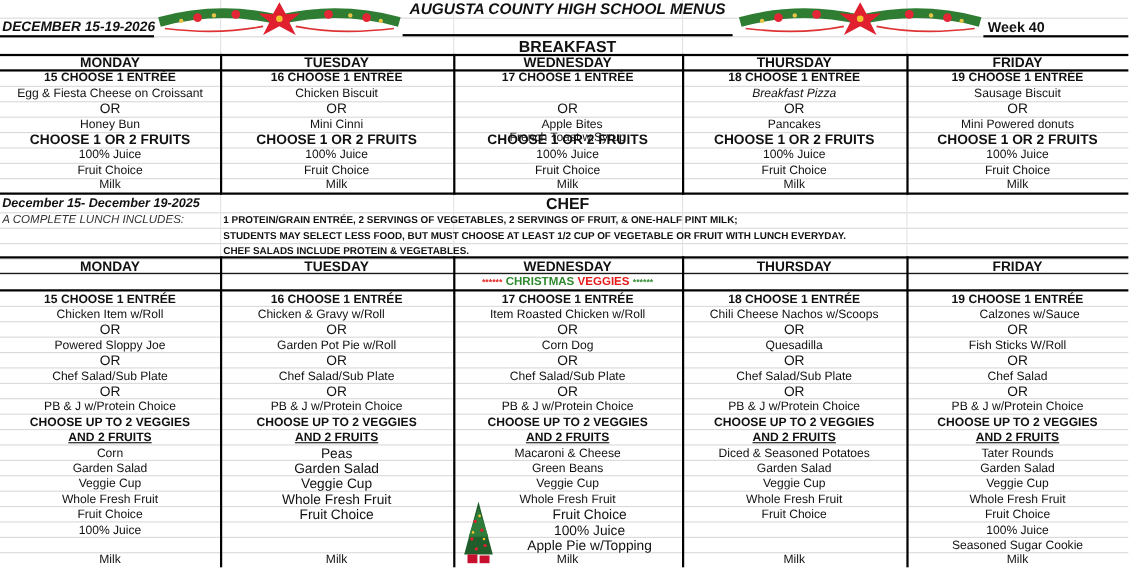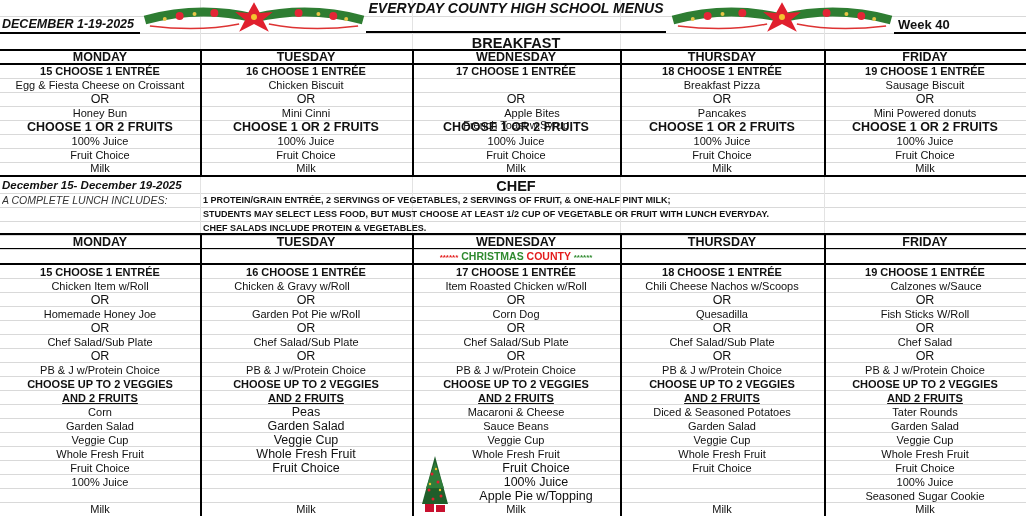--- a/index.html
+++ b/index.html
@@ -86,22 +86,22 @@
         </g>
    <g fill="#e8c547">
           <circle cx="55" cy="14" r="2"></circle>
           <circle cx="180" cy="14" r="2"></circle>
           <circle cx="25" cy="19" r="2"></circle>
           <circle cx="208" cy="19" r="2"></circle>
         </g>
    <polygon points="115,2 121,13 134,12 124,20 130,32 115,24 100,32 106,20 96,12 109,13" fill="#e0202e"></polygon>
    <circle cx="115" cy="17" r="3" fill="#f4c430"></circle>
       </svg></div>
-    <div class="cell title" style="left: 2px; width: 140px; top: 16px; height: 17px; line-height: 17px; text-align: left; font-size: 12.5px;">DECEMBER 1-19-2025</div>
-    <div class="cell title" style="left: 366px; width: 300px; top: 0px; height: 16px; line-height: 16px;">EVERYDAY COUNTY HIGH SCHOOL MENUS</div>
+    <div class="cell title" style="left: 2px; width: 140px; top: 16px; height: 17px; line-height: 17px; text-align: left; font-size: 12.5px;">DECEMBER 15-19-2026</div>
+    <div class="cell title" style="left: 366px; width: 300px; top: 0px; height: 16px; line-height: 16px;">AUGUSTA COUNTY HIGH SCHOOL MENUS</div>
     <div class="cell b" style="left: 898px; width: 126px; top: 16px; height: 17px; line-height: 17px; text-align: left; font-size: 13px;">Week 40</div>
     <div class="thick" style="left: 0px; top: 32px; width: 140px; height: 2px;"></div>
     <div class="thick" style="left: 366px; top: 31px; width: 300px; height: 2px;"></div>
     <div class="thick" style="left: 894px; top: 32px; width: 132px; height: 2px;"></div>
     <div class="cell b" style="left: 412px; width: 208px; top: 35px; height: 16px; line-height: 16px; font-size: 14.5px;">BREAKFAST</div>
     <div class="thick" style="left: 0px; top: 49px; width: 1026px; height: 2px;"></div>
     <div class="thick" style="left: 0px; top: 63px; width: 1026px; height: 2px;"></div>
     <div class="thick" style="left: 0px; top: 175px; width: 1026px; height: 2px;"></div>
     <div class="cell day" style="left: 0px; width: 200px; top: 50px; height: 14px; line-height: 14px;">MONDAY</div>
     <div class="cell b" style="left: 0px; width: 200px; top: 64px; height: 14px; line-height: 14px;">15   CHOOSE 1 ENTRÉE</div>
@@ -119,29 +119,29 @@
     <div class="cell " style="left: 200px; width: 212px; top: 106px; height: 14px; line-height: 14px;">Mini Cinni</div>
     <div class="cell b big" style="left: 200px; width: 212px; top: 120px; height: 14px; line-height: 14px;">CHOOSE 1 OR 2 FRUITS</div>
     <div class="cell " style="left: 200px; width: 212px; top: 134px; height: 14px; line-height: 14px;">100% Juice</div>
     <div class="cell " style="left: 200px; width: 212px; top: 148px; height: 14px; line-height: 14px;">Fruit Choice</div>
     <div class="cell " style="left: 200px; width: 212px; top: 162px; height: 13px; line-height: 13px;">Milk</div>
     <div class="thick" style="left: 200px; top: 49px; width: 2px; height: 128px;"></div>
     <div class="cell day" style="left: 412px; width: 208px; top: 50px; height: 14px; line-height: 14px;">WEDNESDAY</div>
     <div class="cell b" style="left: 412px; width: 208px; top: 64px; height: 14px; line-height: 14px;">17  CHOOSE 1 ENTRÉE</div>
     <div class="cell " style="left: 412px; width: 208px; top: 78px; height: 14px; line-height: 14px; margin-top: 40px;">French Toast w.Syrup</div>
     <div class="cell big" style="left: 412px; width: 208px; top: 92px; height: 14px; line-height: 14px;">OR</div>
-    <div class="cell " style="left: 416px; width: 232px; top: 106px; height: 14px; line-height: 14px;">Apple Bites</div>
+    <div class="cell " style="left: 404px; width: 232px; top: 106px; height: 14px; line-height: 14px;">Apple Bites</div>
     <div class="cell b big" style="left: 412px; width: 208px; top: 120px; height: 14px; line-height: 14px;">CHOOSE 1 OR 2 FRUITS</div>
     <div class="cell " style="left: 412px; width: 208px; top: 134px; height: 14px; line-height: 14px;">100% Juice</div>
     <div class="cell " style="left: 412px; width: 208px; top: 148px; height: 14px; line-height: 14px;">Fruit Choice</div>
     <div class="cell " style="left: 412px; width: 208px; top: 162px; height: 13px; line-height: 13px;">Milk</div>
     <div class="thick" style="left: 412px; top: 49px; width: 2px; height: 128px;"></div>
     <div class="cell day" style="left: 620px; width: 204px; top: 50px; height: 14px; line-height: 14px;">THURSDAY</div>
     <div class="cell b" style="left: 620px; width: 204px; top: 64px; height: 14px; line-height: 14px;">18  CHOOSE 1 ENTRÉE</div>
-    <div class="cell " style="left: 620px; width: 204px; top: 78px; height: 14px; line-height: 14px;">Breakfast Pizza</div>
+    <div class="cell " style="left: 620px; width: 204px; top: 78px; height: 14px; line-height: 14px; font-style: italic;">Breakfast Pizza</div>
     <div class="cell big" style="left: 620px; width: 204px; top: 92px; height: 14px; line-height: 14px;">OR</div>
     <div class="cell " style="left: 620px; width: 204px; top: 106px; height: 14px; line-height: 14px;">Pancakes</div>
     <div class="cell b big" style="left: 620px; width: 204px; top: 120px; height: 14px; line-height: 14px;">CHOOSE 1 OR 2 FRUITS</div>
     <div class="cell " style="left: 620px; width: 204px; top: 134px; height: 14px; line-height: 14px;">100% Juice</div>
     <div class="cell " style="left: 620px; width: 204px; top: 148px; height: 14px; line-height: 14px;">Fruit Choice</div>
     <div class="cell " style="left: 620px; width: 204px; top: 162px; height: 13px; line-height: 13px;">Milk</div>
     <div class="thick" style="left: 620px; top: 49px; width: 2px; height: 128px;"></div>
     <div class="cell day" style="left: 824px; width: 202px; top: 50px; height: 14px; line-height: 14px;">FRIDAY</div>
     <div class="cell b" style="left: 824px; width: 202px; top: 64px; height: 14px; line-height: 14px;">19   CHOOSE 1 ENTRÉE</div>
     <div class="cell " style="left: 824px; width: 202px; top: 78px; height: 14px; line-height: 14px;">Sausage Biscuit</div>
@@ -154,26 +154,26 @@
     <div class="thick" style="left: 824px; top: 49px; width: 2px; height: 128px;"></div>
     <div class="cell title" style="left: 2px; width: 198px; top: 177px; height: 16px; line-height: 16px; text-align: left; font-size: 11.5px;">December 15- December 19-2025</div>
     <div class="cell b" style="left: 412px; width: 208px; top: 178px; height: 16px; line-height: 16px; font-size: 14.5px;">CHEF</div>
     <div class="cell " style="left: 2px; width: 198px; top: 193px; height: 14px; line-height: 14px; text-align: left; font-style: italic; font-size: 10.5px; color: rgb(51, 51, 51);">A COMPLETE LUNCH INCLUDES:</div>
     <div class="cell b" style="left: 203px; width: 823px; top: 193px; height: 14px; line-height: 14px; text-align: left; font-size: 9px;">1 PROTEIN/GRAIN ENTRÉE, 2 SERVINGS OF VEGETABLES, 2 SERVINGS OF FRUIT, &amp; ONE-HALF PINT MILK;</div>
     <div class="cell b" style="left: 203px; width: 823px; top: 207px; height: 14px; line-height: 14px; text-align: left; font-size: 9px;">STUDENTS MAY SELECT LESS FOOD, BUT MUST CHOOSE AT LEAST 1/2 CUP OF VEGETABLE OR FRUIT WITH LUNCH EVERYDAY.</div>
     <div class="cell b" style="left: 203px; width: 823px; top: 221px; height: 14px; line-height: 14px; text-align: left; font-size: 9px;">CHEF SALADS INCLUDE PROTEIN &amp; VEGETABLES.</div>
     <div class="thick" style="left: 0px; top: 233px; width: 1026px; height: 2px;"></div>
     <div class="thick" style="left: 0px; top: 248px; width: 1026px; height: 1px;"></div>
     <div class="thick" style="left: 0px; top: 263px; width: 1026px; height: 2px;"></div>
-    <div class="cell b" style="left: 412px; width: 208px; top: 249px; height: 14px; line-height: 14px; font-size: 10.5px;"><span style="color: rgb(227, 27, 27); font-size: 8px;">******</span> <span style="color: rgb(47, 138, 47);">CHRISTMAS</span> <span style="color: rgb(227, 27, 27);">COUNTY</span> <span style="color: rgb(47, 138, 47); font-size: 8px;">******</span></div>
+    <div class="cell b" style="left: 412px; width: 208px; top: 249px; height: 14px; line-height: 14px; font-size: 10.5px;"><span style="color: rgb(227, 27, 27); font-size: 8px;">******</span> <span style="color: rgb(47, 138, 47);">CHRISTMAS</span> <span style="color: rgb(227, 27, 27);">VEGGIES</span> <span style="color: rgb(47, 138, 47); font-size: 8px;">******</span></div>
     <div class="cell day" style="left: 0px; width: 200px; top: 235px; height: 14px; line-height: 14px;">MONDAY</div>
     <div class="cell b" style="left: 0px; width: 200px; top: 265px; height: 14px; line-height: 14px;">15   CHOOSE 1 ENTRÉE</div>
     <div class="cell " style="left: 0px; width: 200px; top: 279px; height: 14px; line-height: 14px;">Chicken Item w/Roll</div>
     <div class="cell big" style="left: 0px; width: 200px; top: 293px; height: 14px; line-height: 14px;">OR</div>
-    <div class="cell " style="left: 0px; width: 200px; top: 307px; height: 14px; line-height: 14px;">Homemade Honey Joe</div>
+    <div class="cell " style="left: 0px; width: 200px; top: 307px; height: 14px; line-height: 14px;">Powered Sloppy Joe</div>
     <div class="cell big" style="left: 0px; width: 200px; top: 321px; height: 14px; line-height: 14px;">OR</div>
     <div class="cell " style="left: 0px; width: 200px; top: 335px; height: 14px; line-height: 14px;">Chef Salad/Sub Plate</div>
     <div class="cell big" style="left: 0px; width: 200px; top: 349px; height: 14px; line-height: 14px;">OR</div>
     <div class="cell " style="left: 0px; width: 200px; top: 363px; height: 14px; line-height: 14px;">PB &amp; J w/Protein Choice</div>
     <div class="cell b" style="left: 0px; width: 200px; top: 377px; height: 14px; line-height: 14px;">CHOOSE UP TO 2 VEGGIES</div>
     <div class="cell b u" style="left: 0px; width: 200px; top: 391px; height: 14px; line-height: 14px;">AND 2 FRUITS</div>
     <div class="cell " style="left: 0px; width: 200px; top: 405px; height: 14px; line-height: 14px;">Corn</div>
     <div class="cell " style="left: 0px; width: 200px; top: 419px; height: 14px; line-height: 14px;">Garden Salad</div>
     <div class="cell " style="left: 0px; width: 200px; top: 433px; height: 14px; line-height: 14px;">Veggie Cup</div>
     <div class="cell " style="left: 0px; width: 200px; top: 447px; height: 14px; line-height: 14px;">Whole Fresh Fruit</div>
@@ -206,21 +206,21 @@
     <div class="cell " style="left: 412px; width: 208px; top: 279px; height: 14px; line-height: 14px;">Item Roasted Chicken w/Roll</div>
     <div class="cell big" style="left: 412px; width: 208px; top: 293px; height: 14px; line-height: 14px;">OR</div>
     <div class="cell " style="left: 412px; width: 208px; top: 307px; height: 14px; line-height: 14px;">Corn Dog</div>
     <div class="cell big" style="left: 412px; width: 208px; top: 321px; height: 14px; line-height: 14px;">OR</div>
     <div class="cell " style="left: 412px; width: 208px; top: 335px; height: 14px; line-height: 14px;">Chef Salad/Sub Plate</div>
     <div class="cell big" style="left: 412px; width: 208px; top: 349px; height: 14px; line-height: 14px;">OR</div>
     <div class="cell " style="left: 412px; width: 208px; top: 363px; height: 14px; line-height: 14px;">PB &amp; J w/Protein Choice</div>
     <div class="cell b" style="left: 412px; width: 208px; top: 377px; height: 14px; line-height: 14px;">CHOOSE UP TO 2 VEGGIES</div>
     <div class="cell b u" style="left: 412px; width: 208px; top: 391px; height: 14px; line-height: 14px;">AND 2 FRUITS</div>
     <div class="cell " style="left: 412px; width: 208px; top: 405px; height: 14px; line-height: 14px;">Macaroni  &amp; Cheese</div>
-    <div class="cell " style="left: 412px; width: 208px; top: 419px; height: 14px; line-height: 14px;">Sauce Beans</div>
+    <div class="cell " style="left: 412px; width: 208px; top: 419px; height: 14px; line-height: 14px;">Green Beans</div>
     <div class="cell " style="left: 412px; width: 208px; top: 433px; height: 14px; line-height: 14px;">Veggie Cup</div>
     <div class="cell " style="left: 412px; width: 208px; top: 447px; height: 14px; line-height: 14px;">Whole Fresh Fruit</div>
     <div class="cell big" style="left: 452px; width: 168px; top: 461px; height: 14px; line-height: 14px;">Fruit Choice</div>
     <div class="cell big" style="left: 452px; width: 168px; top: 475px; height: 14px; line-height: 14px;">100% Juice</div>
     <div class="cell big" style="left: 452px; width: 168px; top: 489px; height: 14px; line-height: 14px;">Apple Pie w/Topping</div>
     <div class="cell " style="left: 412px; width: 208px; top: 503px; height: 13px; line-height: 13px;">Milk</div>
     <div class="thick" style="left: 412px; top: 233px; width: 2px; height: 283px;"></div>
     <div class="cell day" style="left: 620px; width: 204px; top: 235px; height: 14px; line-height: 14px;">THURSDAY</div>
     <div class="cell b" style="left: 620px; width: 204px; top: 265px; height: 14px; line-height: 14px;">18   CHOOSE 1 ENTRÉE</div>
     <div class="cell " style="left: 620px; width: 204px; top: 279px; height: 14px; line-height: 14px;">Chili Cheese Nachos w/Scoops</div>

